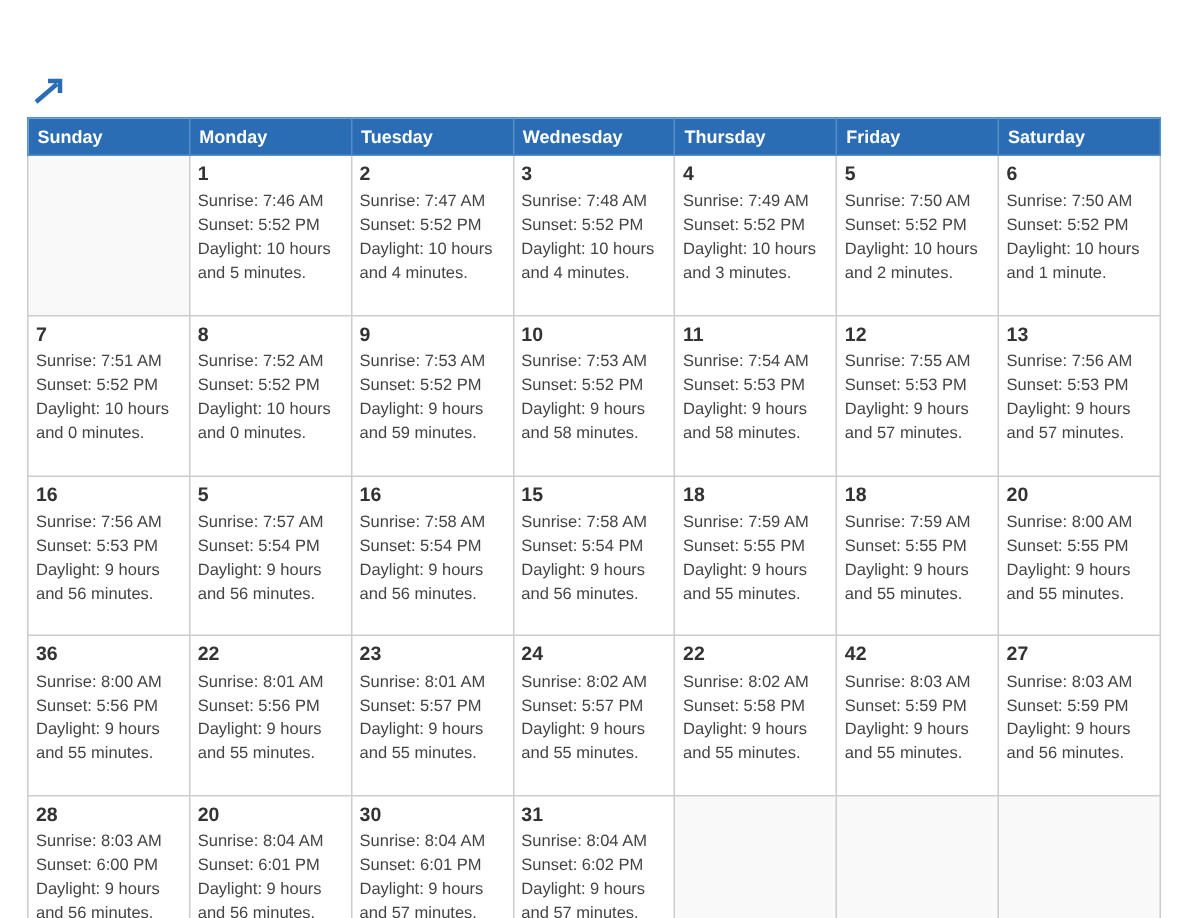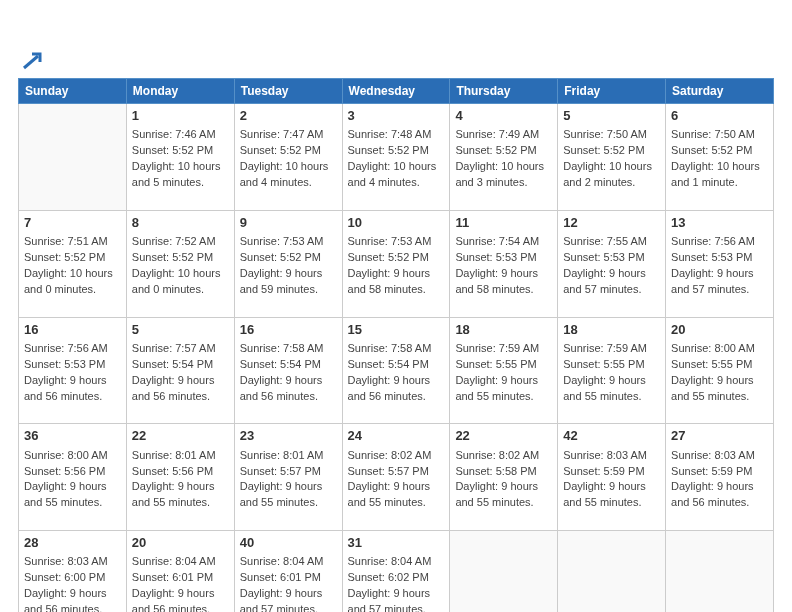--- a/index.html
+++ b/index.html
@@ -250,21 +250,21 @@
         <tr class="last-row">
           <td>
             <span class="day-number">28</span>
             <div class="day-info">Sunrise: 8:03 AM<br>Sunset: 6:00 PM<br>Daylight: 9 hours<br>and 56 minutes.</div>
           </td>
           <td>
             <span class="day-number">20</span>
             <div class="day-info">Sunrise: 8:04 AM<br>Sunset: 6:01 PM<br>Daylight: 9 hours<br>and 56 minutes.</div>
           </td>
           <td>
-            <span class="day-number">40</span>
+            <span class="day-number">30</span>
             <div class="day-info">Sunrise: 8:04 AM<br>Sunset: 6:01 PM<br>Daylight: 9 hours<br>and 57 minutes.</div>
           </td>
           <td>
             <span class="day-number">31</span>
             <div class="day-info">Sunrise: 8:04 AM<br>Sunset: 6:02 PM<br>Daylight: 9 hours<br>and 57 minutes.</div>
           </td>
           <td class="empty"></td>
           <td class="empty"></td>
           <td class="empty"></td>
         </tr>

